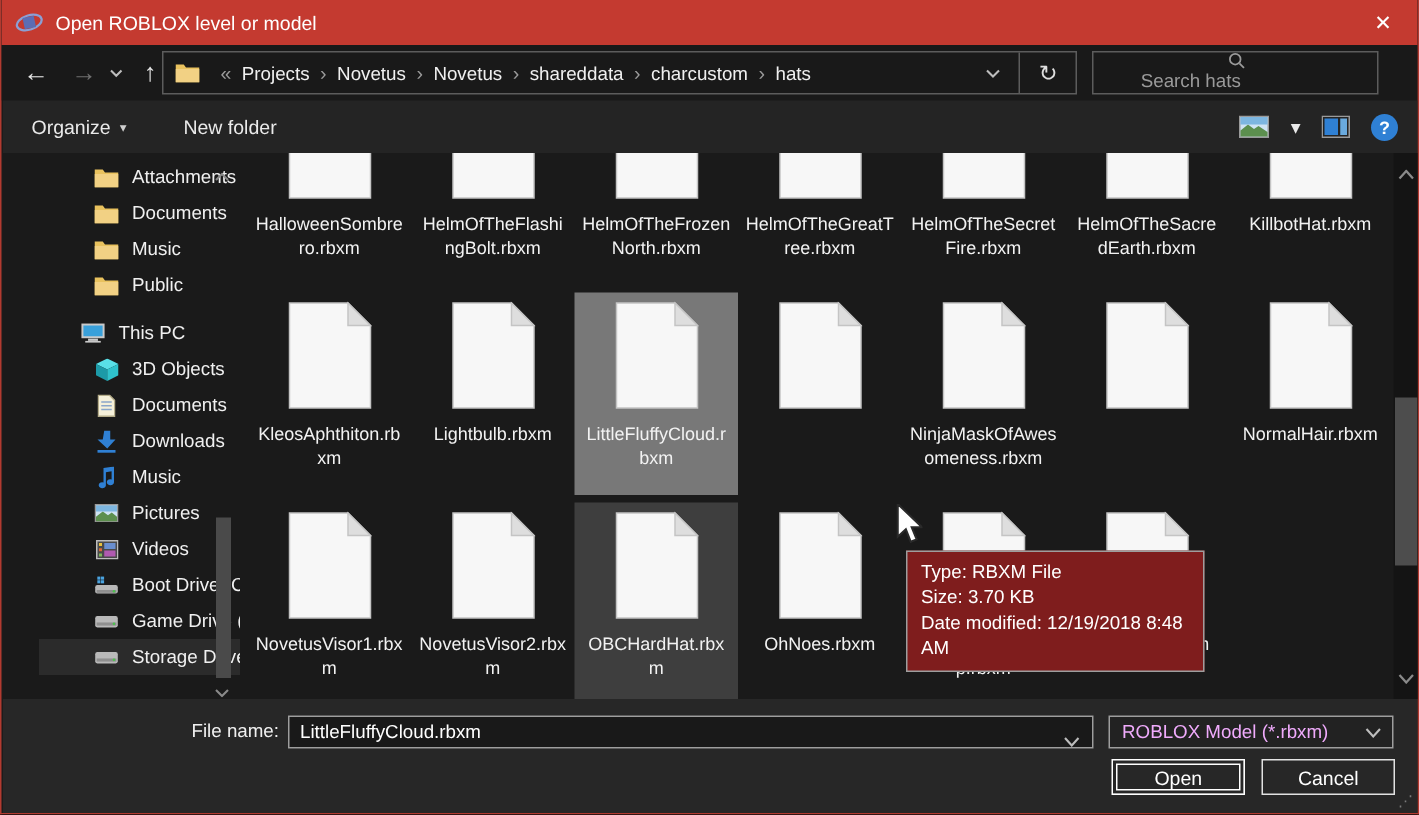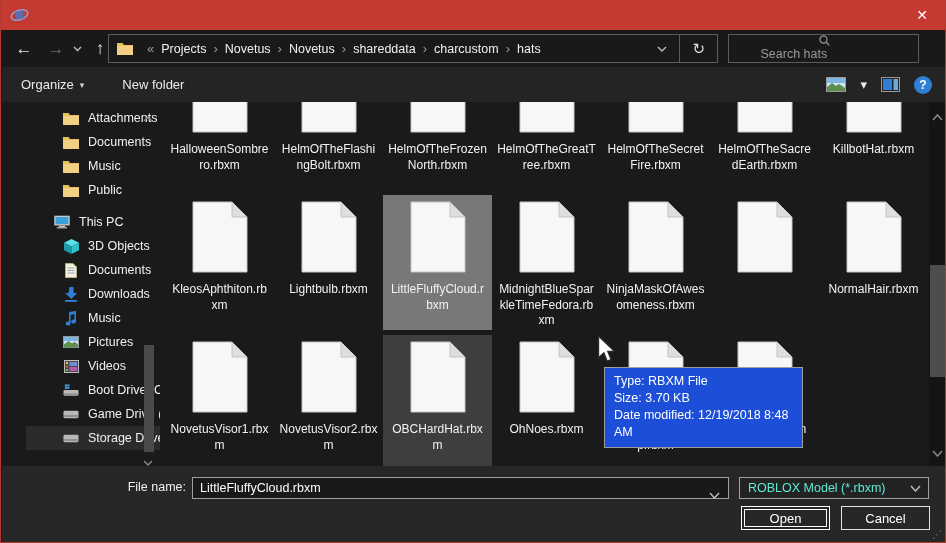--- a/index.html
+++ b/index.html
@@ -53,44 +53,45 @@
   .cell{width:109px;height:135px;text-align:center;}
   .cell .icwrap{padding-top:6px;height:78px;}
   .cell .fname{margin-top:9px;color:#f2f2f2;font-size:12px;line-height:15.5px;padding:0 5px;word-break:break-all;}
   .cell.sel{background:#787878;}
   .cell.hov{background:#3e3e3e;}
   
   .vscroll{position:absolute;right:0;top:0;width:17px;height:364px;background:#141414;}
   .vscroll .chev{position:absolute;left:3px;}
   .vscroll .thumb{position:absolute;left:1px;top:163px;width:15px;height:112px;background:#4d4d4d;}
   
-  .tooltip{position:absolute;left:603px;top:367px;width:199px;background:#1d4ed8;border:1px solid #9e9e9e;color:#fff;font-size:12.5px;line-height:17px;padding:5px 9px 6px 9px;z-index:6;}
+  .tooltip{position:absolute;left:603px;top:367px;width:199px;background:#7f1d1d;border:1px solid #9e9e9e;color:#fff;font-size:12.5px;line-height:17px;padding:5px 9px 6px 9px;z-index:6;}
   .cursor{position:absolute;left:596px;top:336px;z-index:7;}
   
   .footer{position:absolute;left:1px;top:466px;width:944px;height:76px;background:#272727;}
   .fn-label{position:absolute;left:0;top:480px;width:185px;text-align:right;color:#f0f0f0;font-size:12.5px;}
   .fn-input{position:absolute;left:191px;top:477px;width:537px;height:22px;background:#191919;border:1px solid #9e9e9e;color:#fff;font-size:12.5px;padding:0 22px 0 7px;outline:none;}
   .fn-chev{position:absolute;left:708px;top:485px;pointer-events:none;}
-  .ftype{position:absolute;left:738px;top:477px;width:190px;height:22px;background:#222;border:1px solid #9e9e9e;color:#5eead4;font-size:12.5px;display:flex;align-items:center;padding-left:8px;}
+  .ftype{position:absolute;left:738px;top:477px;width:190px;height:22px;background:#222;border:1px solid #9e9e9e;color:#f0abfc;font-size:12.5px;display:flex;align-items:center;padding-left:8px;}
   .ftype svg{margin-left:auto;margin-right:7px;}
   .btn{position:absolute;top:506px;height:24px;width:89px;background:#272727;color:#fff;font-size:13px;display:flex;align-items:center;justify-content:center;}
   .btn-open{left:740px;border:1px solid #fff;box-shadow:inset 0 0 0 2px #272727, inset 0 0 0 3px #fff;}
   .btn-cancel{left:840px;border:1px solid #e2e2e2;}
   .grip{position:absolute;right:2px;bottom:2px;color:#7a7a7a;font-size:10px;letter-spacing:1px;}
 </style>
 </head>
 <body>
 
 <div id="dialog">
 
   <div class="titlebar">
     <svg class="appicon" viewBox="0 0 20 18">
       <ellipse cx="10" cy="9" rx="9" ry="5" fill="none" stroke="#8b9fd4" stroke-width="1.6" transform="rotate(-18 10 9)"></ellipse>
       <rect x="6" y="5" width="8" height="8" fill="#5b6db5" transform="rotate(-12 10 9)"></rect>
     </svg>
+    <span class="title">Open ROBLOX level or model</span>
     <div class="close-btn">✕</div>
   </div>
 
   <div class="navbar">
     <div class="navbtn" style="left:8px;width:30px;">←</div>
     <div class="navbtn dim" style="left:40px;width:30px;">→</div>
     <div class="navbtn" style="left:68px;width:16px;">
       <svg width="9" height="6" viewBox="0 0 9 6">
           <polyline points="1,1 4.5,4.5 8,1" fill="none" stroke="#bdbdbd" stroke-width="1.4"></polyline>
         </svg>
@@ -387,21 +388,20 @@
                 <path d="M1 1 H40 L55 16 V71 H1 Z" fill="#f7f7f7" stroke="#c4c4c4"></path>
                 <path d="M40 1 L55 16 H40 Z" fill="#dedede" stroke="#c4c4c4"></path>
               </svg></div>
             <div class="fname">LittleFluffyCloud.rbxm</div>
           </div>
         <div class="cell">
             <div class="icwrap"><svg width="56" height="72" viewBox="0 0 56 72">
                 <path d="M1 1 H40 L55 16 V71 H1 Z" fill="#f7f7f7" stroke="#c4c4c4"></path>
                 <path d="M40 1 L55 16 H40 Z" fill="#dedede" stroke="#c4c4c4"></path>
               </svg></div>
-            <div class="fname">MidnightBlueSparkleTimeFedora.rbxm</div>
           </div>
         <div class="cell">
             <div class="icwrap"><svg width="56" height="72" viewBox="0 0 56 72">
                 <path d="M1 1 H40 L55 16 V71 H1 Z" fill="#f7f7f7" stroke="#c4c4c4"></path>
                 <path d="M40 1 L55 16 H40 Z" fill="#dedede" stroke="#c4c4c4"></path>
               </svg></div>
             <div class="fname">NinjaMaskOfAwesomeness.rbxm</div>
           </div>
         <div class="cell">
             <div class="icwrap"><svg width="56" height="72" viewBox="0 0 56 72">

